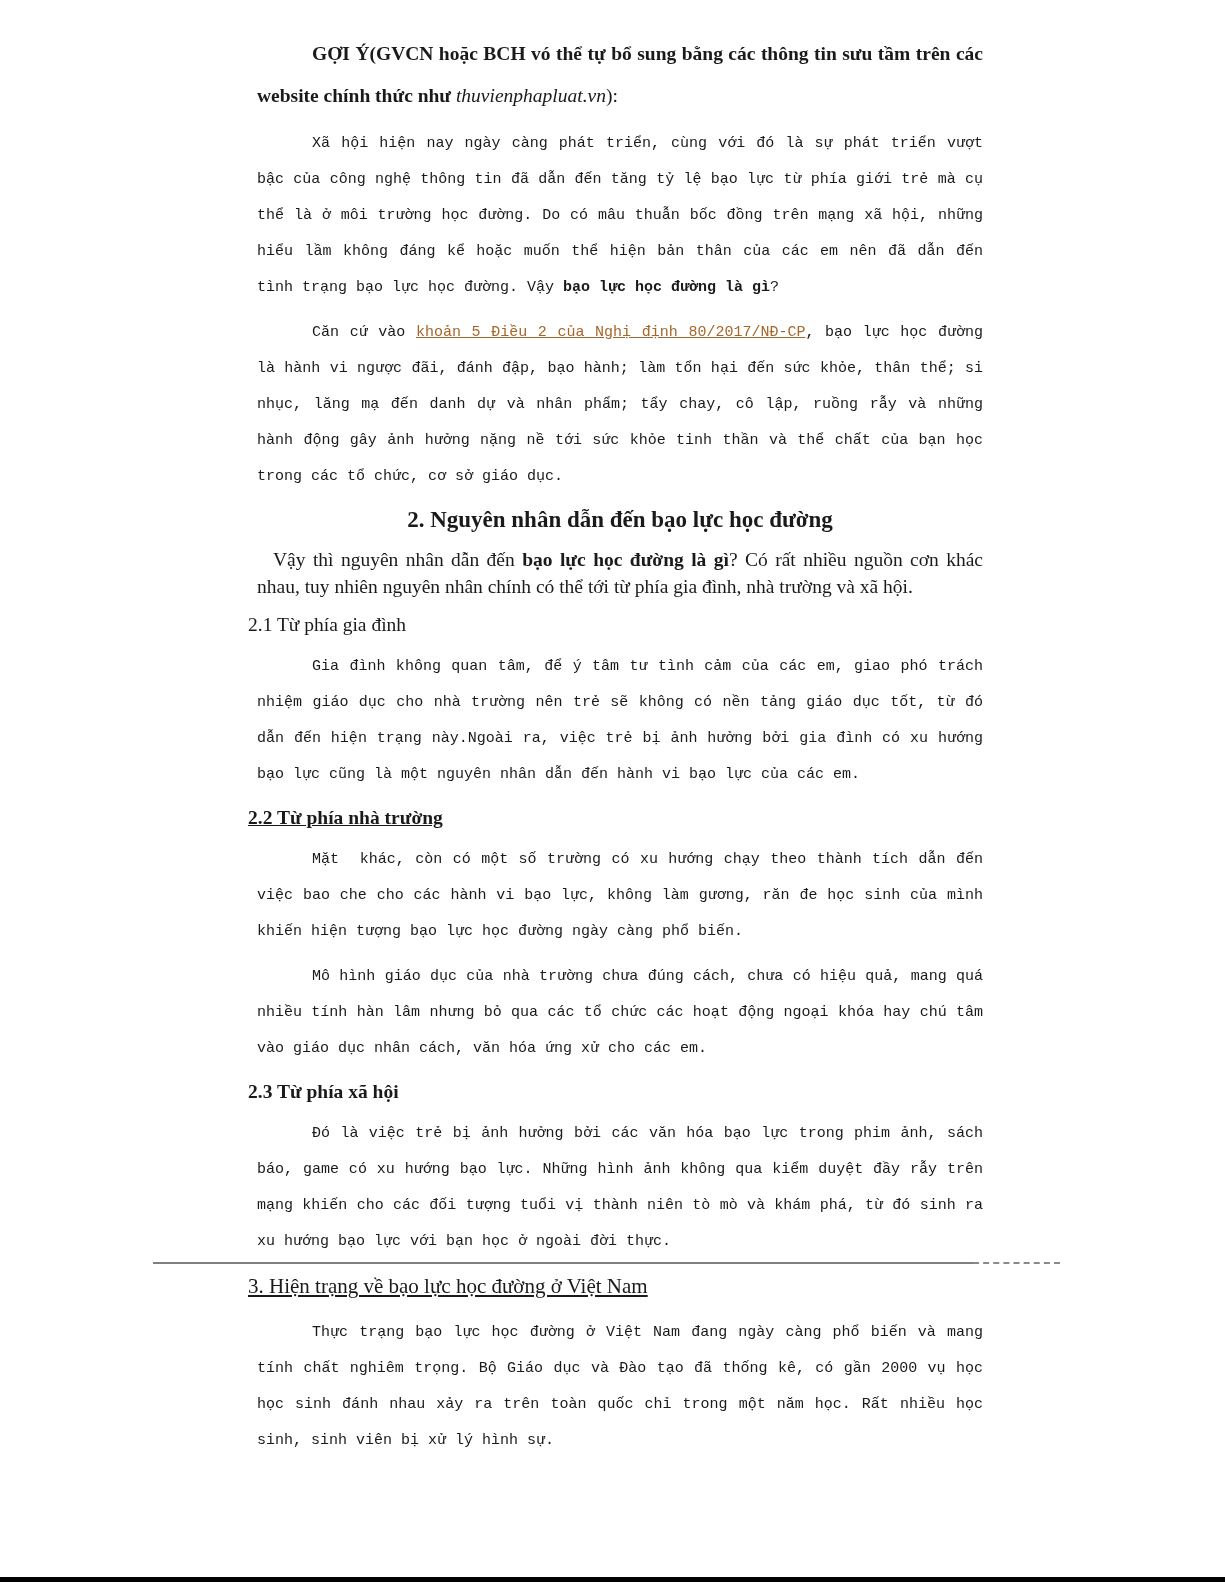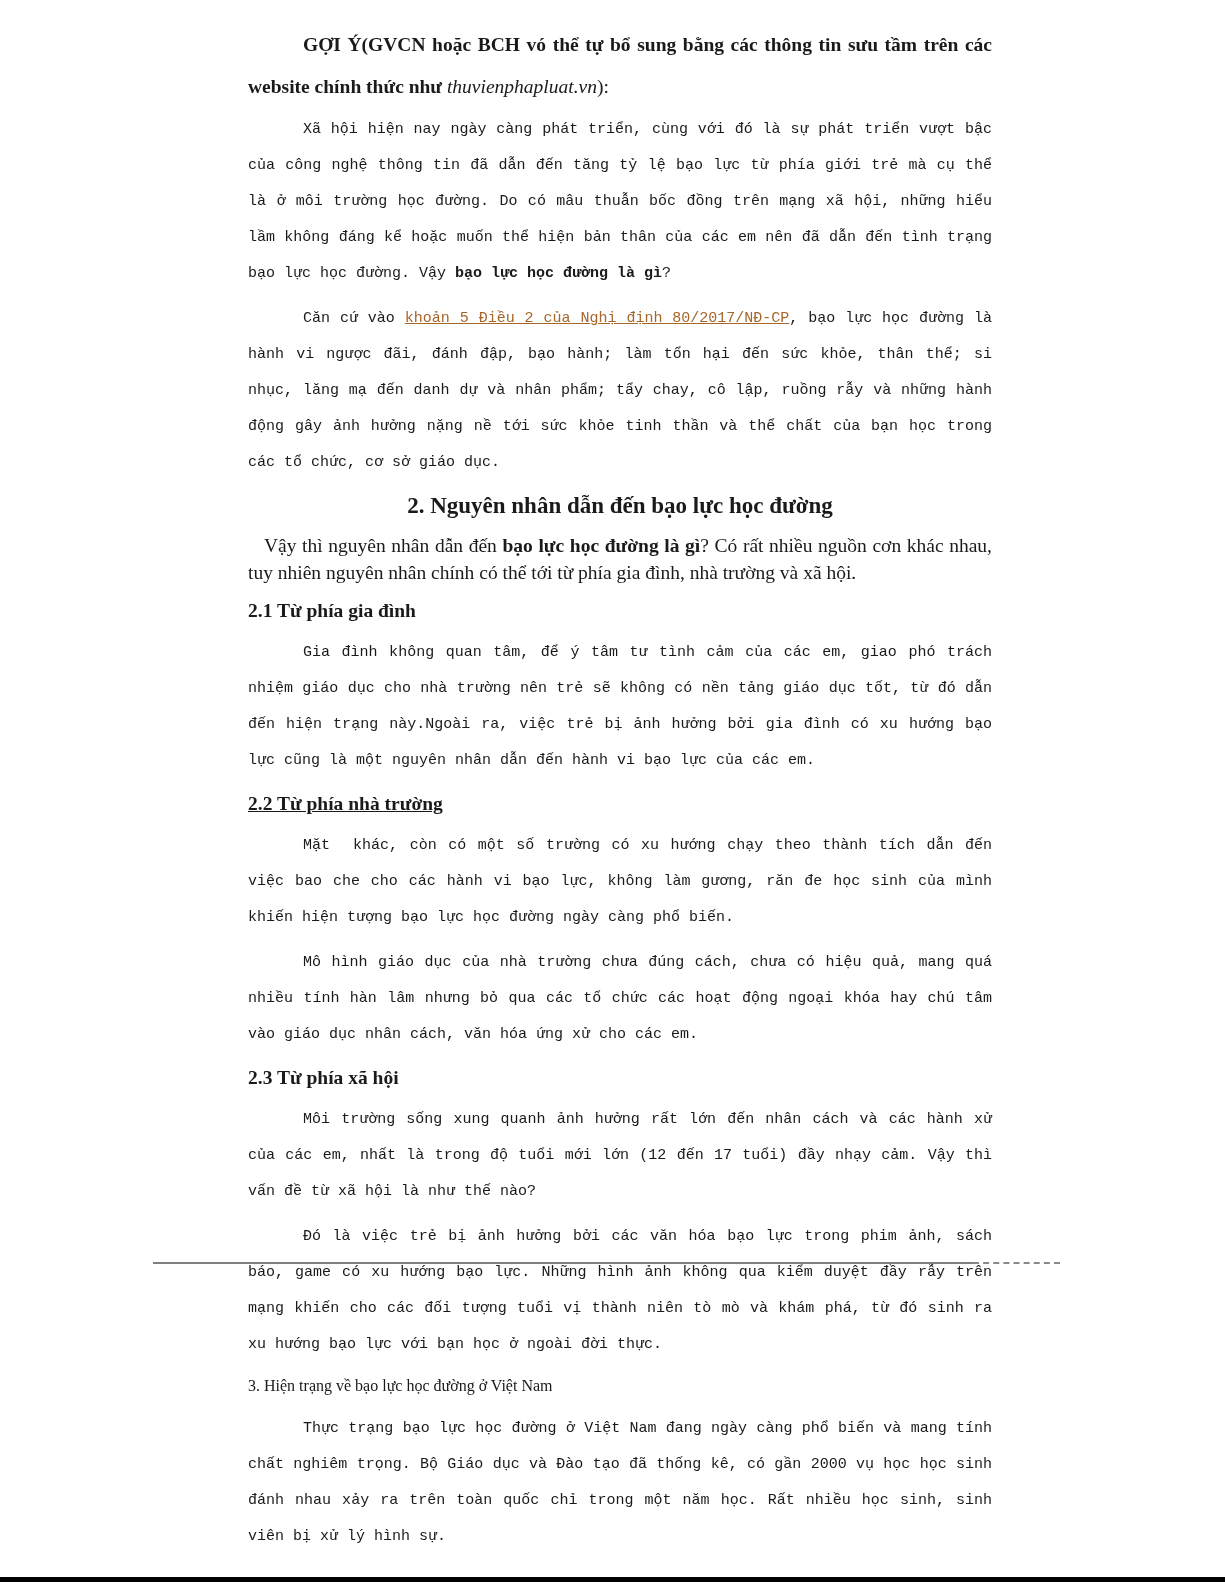--- a/index.html
+++ b/index.html
@@ -15,21 +15,21 @@
     position: absolute; left: 0; top: 0;
     width: 1225px; height: 1585px;
     background: #ffffff;
   }
   .doc-body {
     position: absolute;
     left: 248px; top: 24px;
     width: 744px;
   }
   .doc-body p, .doc-body h1, .doc-body h2, .doc-body h3 {
-    margin: 0; padding: 0; font-weight: normal;
+    margin: 9px; padding: 0; font-weight: normal;
   }
   .intro {
     font-size: 19.5px;
     line-height: 42px;
     text-align: justify;
     text-indent: 55px;
     margin-bottom: 4px !important;
   }
   .h-num {
     font-size: 20px;
@@ -52,23 +52,24 @@
     text-indent: 16px;
     margin-bottom: 9px !important;
   }
   .h2big {
     font-size: 23px;
     font-weight: bold !important;
     margin: 12px 0 14px 0 !important;
     text-align: center;
   }
   .h3big {
-    font-size: 16px;
+    font-size: 21px;
     font-weight: normal !important;
     margin: 14px 0 16px 0 !important;
+    text-decoration: underline;
   }
   .hsub {
     font-size: 19.5px;
     font-weight: bold !important;
     margin: 14px 0 13px 0 !important;
   }
   .doc-body a {
     color: #a6662a;
     text-decoration: underline;
     cursor: pointer;
@@ -97,27 +98,26 @@
 </head>
 <body>
 
 <div class="page">
   <div class="doc-body">
       <p class="intro"><span style="font-weight: bold;">GỢI Ý(GVCN hoặc BCH vó thể tự bổ sung bằng các thông tin sưu tầm trên các website chính thức như </span><span style="font-style: italic;">thuvienphapluat.vn</span><span>):</span></p>
       <p class="para"><span>Xã hội hiện nay ngày càng phát triển, cùng với đó là sự phát triển vượt bậc của công nghệ thông tin đã dẫn đến tăng tỷ lệ bạo lực từ phía giới trẻ mà cụ thể là ở môi trường học đường. Do có mâu thuẫn bốc đồng trên mạng xã hội, những hiểu lầm không đáng kể hoặc muốn thể hiện bản thân của các em nên đã dẫn đến tình trạng bạo lực học đường. Vậy </span><span style="font-weight: bold;">bạo lực học đường là gì</span><span>?</span></p>
       <p class="para"><span>Căn cứ vào </span><a href="#" style="color: rgb(166, 102, 42);">khoản 5 Điều 2 của Nghị định 80/2017/NĐ-CP</a><span>, bạo lực học đường là hành vi ngược đãi, đánh đập, bạo hành; làm tổn hại đến sức khỏe, thân thể; si nhục, lăng mạ đến danh dự và nhân phẩm; tẩy chay, cô lập, ruồng rẫy và những hành động gây ảnh hưởng nặng nề tới sức khỏe tinh thần và thể chất của bạn học trong các tổ chức, cơ sở giáo dục.</span></p>
       <h2 class="h2big"><span style="font-weight: bold;">2. Nguyên nhân dẫn đến bạo lực học đường</span></h2>
       <p class="para-si"><span>Vậy thì nguyên nhân dẫn đến </span><span style="font-weight: bold;">bạo lực học đường là gì</span><span>? Có rất nhiều nguồn cơn khác nhau, tuy nhiên nguyên nhân chính có thể tới từ phía gia đình, nhà trường và xã hội.</span></p>
-      <h2 class="hsub"><span style="font-weight: bold;">2.1 Từ phía gia đình</span></h2>
+      <h2 class="hsub"><span style="font-weight: normal;">2.1 Từ phía gia đình</span></h2>
       <p class="para"><span>Gia đình không quan tâm, để ý tâm tư tình cảm của các em, giao phó trách nhiệm giáo dục cho nhà trường nên trẻ sẽ không có nền tảng giáo dục tốt, từ đó dẫn đến hiện trạng này.Ngoài ra, việc trẻ bị ảnh hưởng bởi gia đình có xu hướng bạo lực cũng là một nguyên nhân dẫn đến hành vi bạo lực của các em.</span></p>
       <h2 class="hsub"><span style="font-weight: bold; text-decoration: underline;">2.2 Từ phía nhà trường</span></h2>
       <p class="para"><span>Mặt&nbsp; khác, còn có một số trường có xu hướng chạy theo thành tích dẫn đến việc bao che cho các hành vi bạo lực, không làm gương, răn đe học sinh của mình khiến hiện tượng bạo lực học đường ngày càng phổ biến.</span></p>
       <p class="para"><span>Mô hình giáo dục của nhà trường chưa đúng cách, chưa có hiệu quả, mang quá nhiều tính hàn lâm nhưng bỏ qua các tổ chức các hoạt động ngoại khóa hay chú tâm vào giáo dục nhân cách, văn hóa ứng xử cho các em.</span></p>
       <h2 class="hsub"><span style="font-weight: bold;">2.3 Từ phía xã hội</span></h2>
-      <p class="para"><span>Môi trường sống xung quanh ảnh hưởng rất lớn đến nhân cách và các hành xử của các em, nhất là trong độ tuổi mới lớn (12 đến 17 tuổi) đầy nhạy cảm. Vậy thì vấn đề từ xã hội là như thế nào?</span></p>
       <p class="para"><span>Đó là việc trẻ bị ảnh hưởng bởi các văn hóa bạo lực trong phim ảnh, sách báo, game có xu hướng bạo lực. Những hình ảnh không qua kiểm duyệt đầy rẫy trên mạng khiến cho các đối tượng tuổi vị thành niên tò mò và khám phá, từ đó sinh ra xu hướng bạo lực với bạn học ở ngoài đời thực.</span></p>
       <h2 class="h3big"><span>3. Hiện trạng về bạo lực học đường ở Việt Nam</span></h2>
       <p class="para"><span>Thực trạng bạo lực học đường ở Việt Nam đang ngày càng phổ biến và mang tính chất nghiêm trọng. Bộ Giáo dục và Đào tạo đã thống kê, có gần 2000 vụ học học sinh đánh nhau xảy ra trên toàn quốc chỉ trong một năm học. Rất nhiều học sinh, sinh viên bị xử lý hình sự.</span></p>
     </div>
 
   <div class="divider">
     <span class="solid-seg"></span>
     <span class="dashed-seg"></span>
   </div>
 

